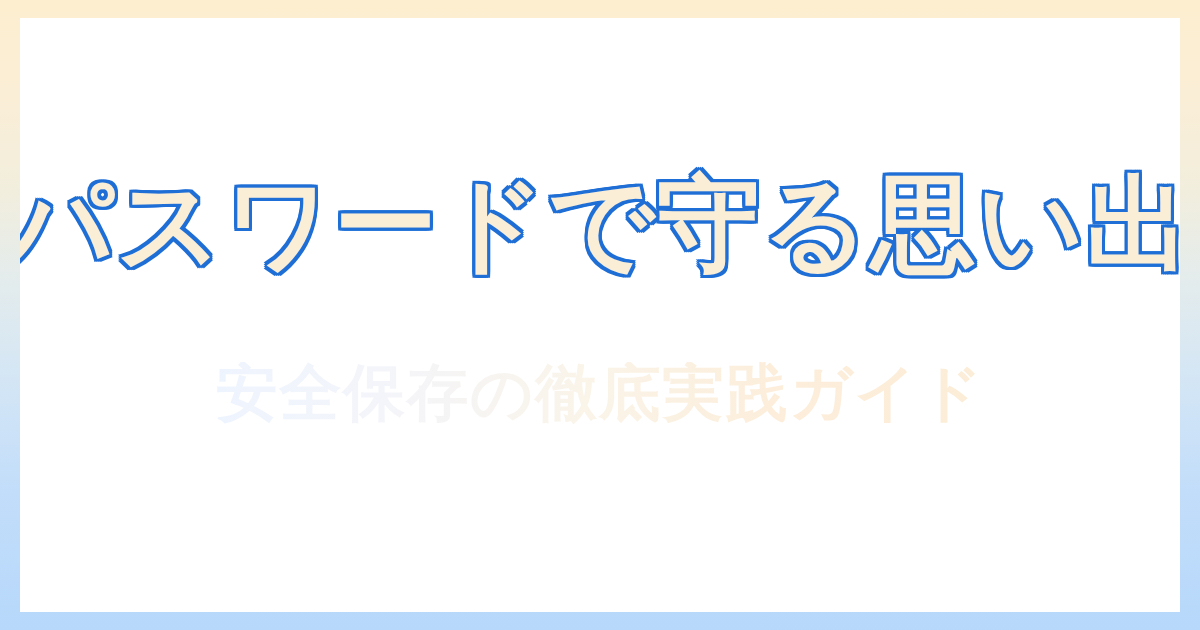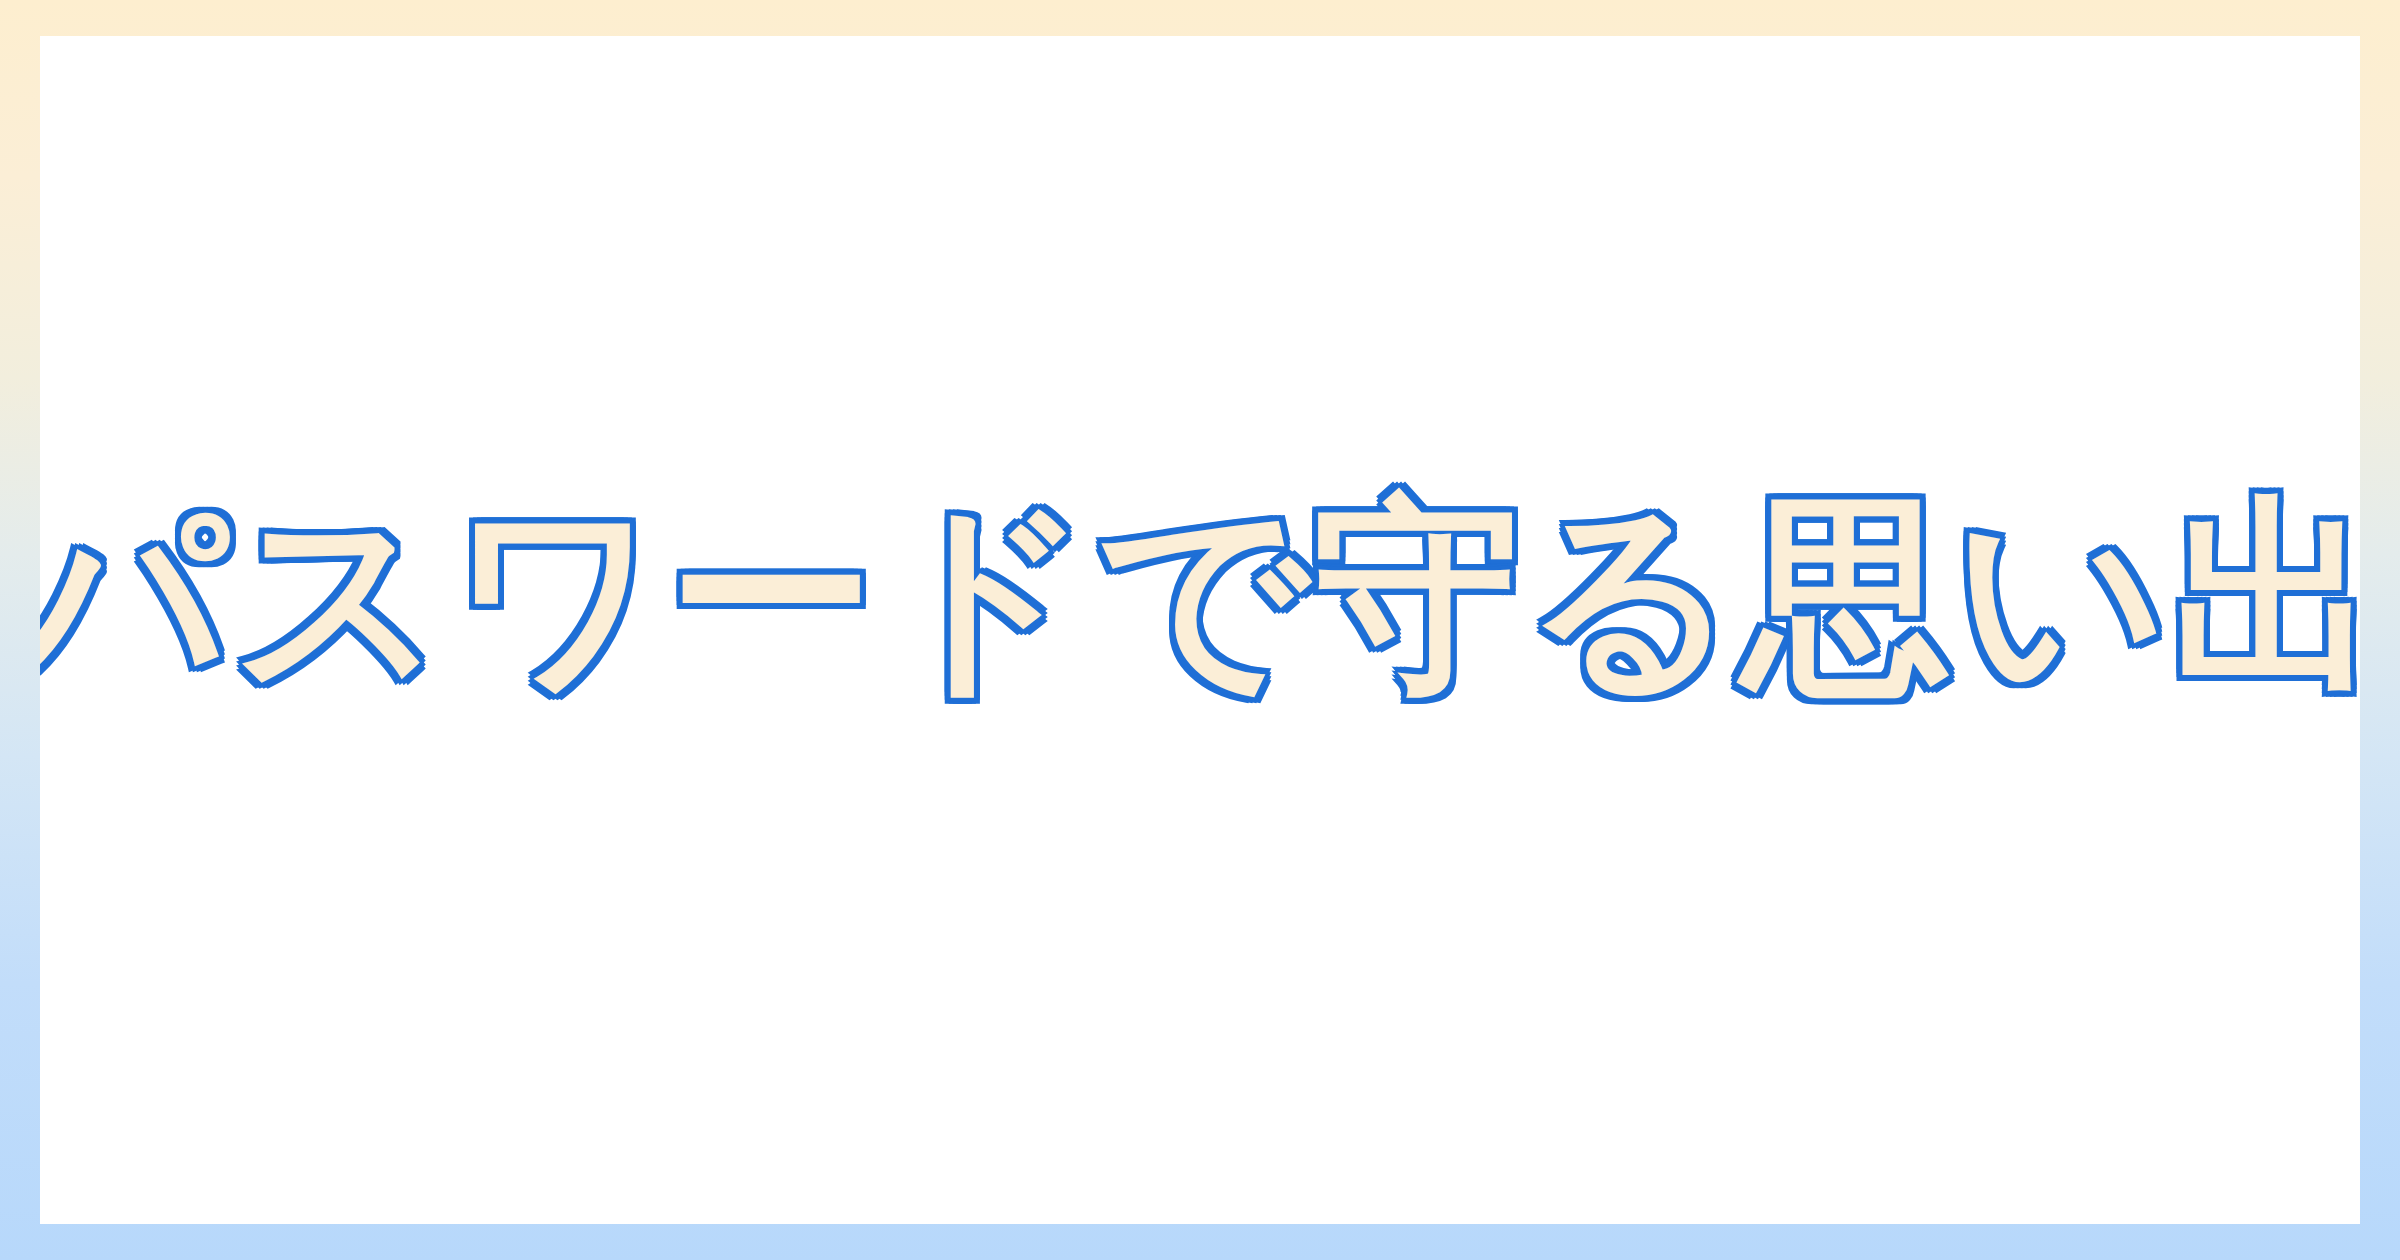--- a/index.html
+++ b/index.html
@@ -141,18 +141,22 @@
 <div class="og-card">
 
   <div class="stage">
 
     <div class="text-stack">
 
       <div class="headline-wrap">
         <h1 class="headline">パスワードで守る思い出</h1>
       </div>
 
+      <div class="subheadline-wrap">
+        <div class="subheadline subheadline-outline" aria-hidden="true">安全保存の徹底実践ガイド</div>
+        <h2 class="subheadline">安全保存の徹底実践ガイド</h2>
+      </div>
 
     </div>
 
   </div>
 
 </div>
 
 </body></html>

